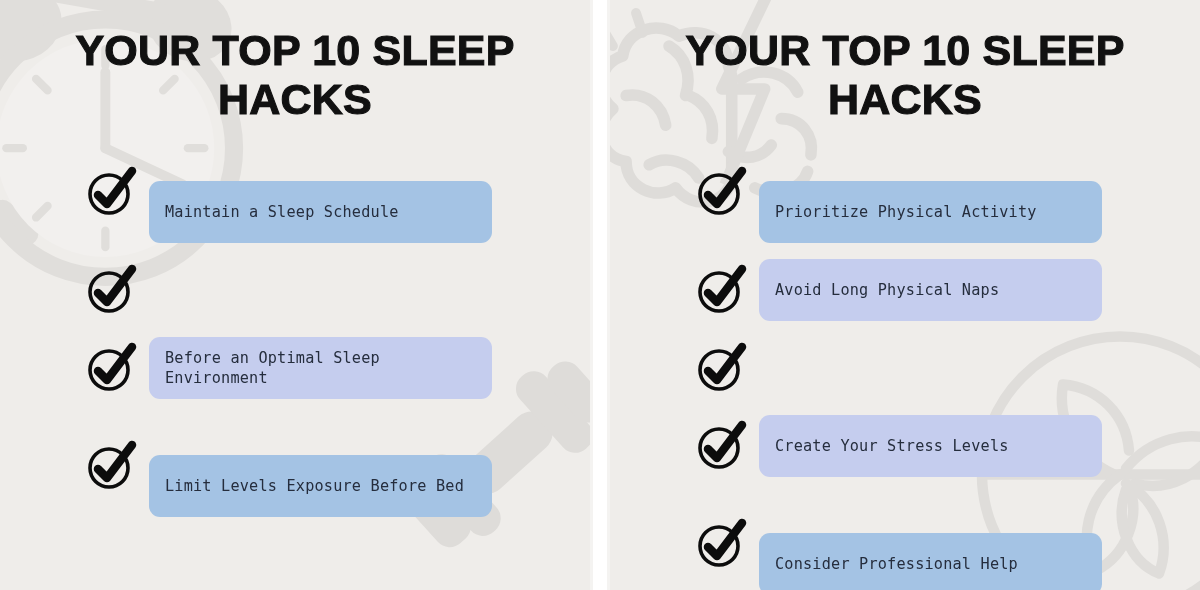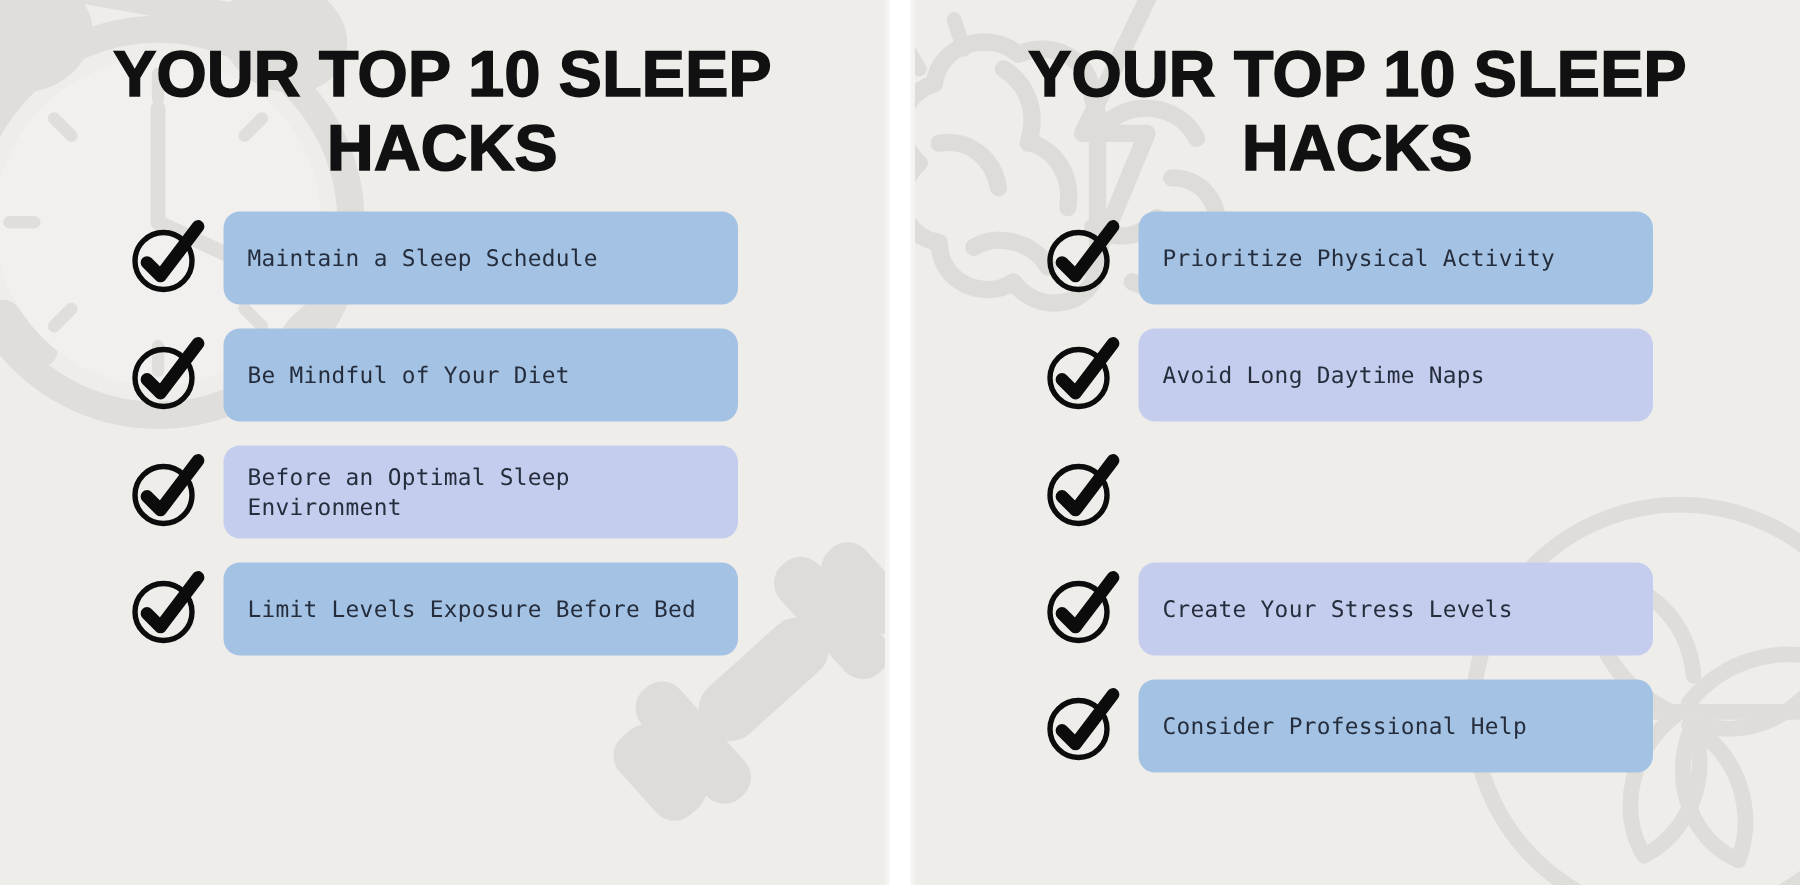--- a/index.html
+++ b/index.html
@@ -114,21 +114,21 @@
     display: flex;
     align-items: center;
     padding: 8px 16px;
     font-family: "DejaVu Sans Mono", "Liberation Mono", monospace;
     font-size: 15.2px;
     line-height: 1.32;
     letter-spacing: 0.2px;
     color: #252d3d;
     white-space: pre-line;
   }
-  .pill.tone-a { background: #a4c3e4; }
+  .pill.tone-a { background: #a4c3e4; margin-top: 40px; }
   .pill.tone-b { background: #c5cdee; }
 </style>
 </head>
 <body>
 
 <div class="board">
 
   <section class="panel">
 
     <svg class="wm wm-clock" viewBox="0 0 200 200" aria-hidden="true">
@@ -176,21 +176,20 @@
           <circle cx="24" cy="28" r="19" fill="none" stroke="#0c0c0c" stroke-width="3.6"></circle>
           <path d="M13 29 L22 38 L47 5" fill="none" stroke="#0c0c0c" stroke-width="8.5" stroke-linecap="round" stroke-linejoin="round"></path>
         </svg>
         <div class="pill tone-a">Maintain a Sleep Schedule</div>
       </li>
       <li class="row">
         <svg class="check-icon" viewBox="0 0 52 52" aria-hidden="true">
           <circle cx="24" cy="28" r="19" fill="none" stroke="#0c0c0c" stroke-width="3.6"></circle>
           <path d="M13 29 L22 38 L47 5" fill="none" stroke="#0c0c0c" stroke-width="8.5" stroke-linecap="round" stroke-linejoin="round"></path>
         </svg>
-        <div class="pill tone-a">Be Mindful of Your Diet</div>
       </li>
       <li class="row">
         <svg class="check-icon" viewBox="0 0 52 52" aria-hidden="true">
           <circle cx="24" cy="28" r="19" fill="none" stroke="#0c0c0c" stroke-width="3.6"></circle>
           <path d="M13 29 L22 38 L47 5" fill="none" stroke="#0c0c0c" stroke-width="8.5" stroke-linecap="round" stroke-linejoin="round"></path>
         </svg>
         <div class="pill tone-b">Before an Optimal Sleep
 Environment</div>
       </li>
       <li class="row">
@@ -252,21 +251,21 @@
           <circle cx="24" cy="28" r="19" fill="none" stroke="#0c0c0c" stroke-width="3.6"></circle>
           <path d="M13 29 L22 38 L47 5" fill="none" stroke="#0c0c0c" stroke-width="8.5" stroke-linecap="round" stroke-linejoin="round"></path>
         </svg>
         <div class="pill tone-a">Prioritize Physical Activity</div>
       </li>
       <li class="row">
         <svg class="check-icon" viewBox="0 0 52 52" aria-hidden="true">
           <circle cx="24" cy="28" r="19" fill="none" stroke="#0c0c0c" stroke-width="3.6"></circle>
           <path d="M13 29 L22 38 L47 5" fill="none" stroke="#0c0c0c" stroke-width="8.5" stroke-linecap="round" stroke-linejoin="round"></path>
         </svg>
-        <div class="pill tone-b">Avoid Long Daytime Naps</div>
+        <div class="pill tone-b">Avoid Long Physical Naps</div>
       </li>
       <li class="row">
         <svg class="check-icon" viewBox="0 0 52 52" aria-hidden="true">
           <circle cx="24" cy="28" r="19" fill="none" stroke="#0c0c0c" stroke-width="3.6"></circle>
           <path d="M13 29 L22 38 L47 5" fill="none" stroke="#0c0c0c" stroke-width="8.5" stroke-linecap="round" stroke-linejoin="round"></path>
         </svg>
       </li>
       <li class="row">
         <svg class="check-icon" viewBox="0 0 52 52" aria-hidden="true">
           <circle cx="24" cy="28" r="19" fill="none" stroke="#0c0c0c" stroke-width="3.6"></circle>

